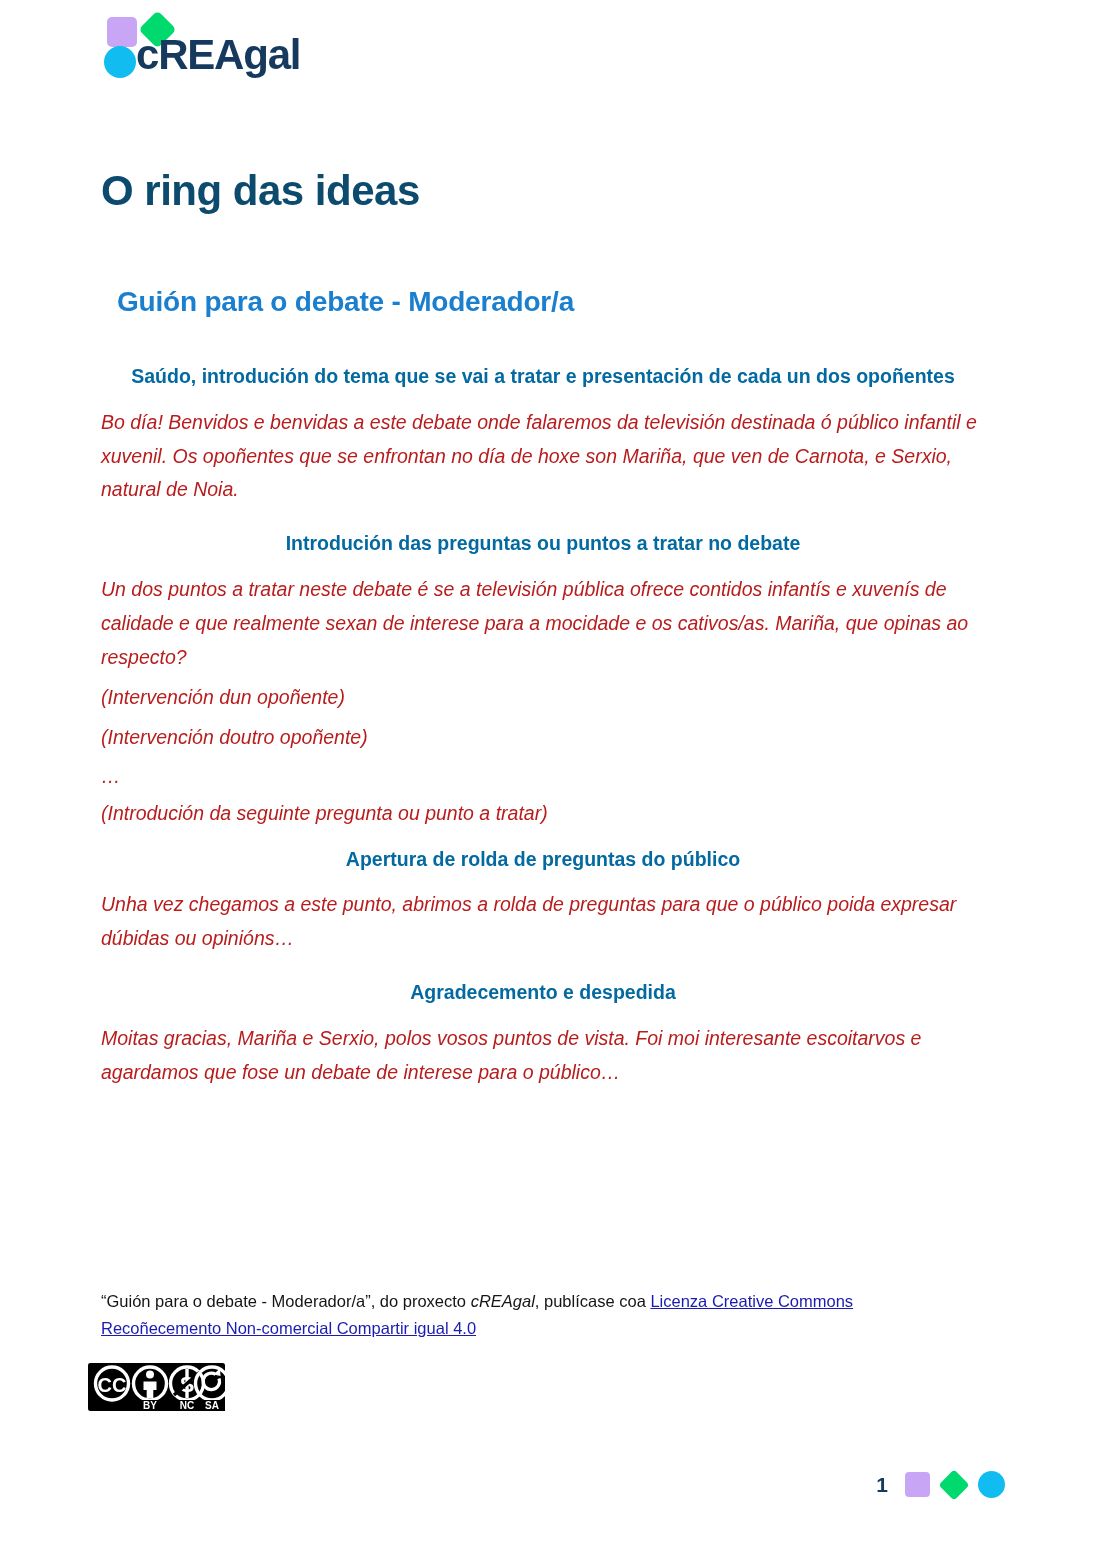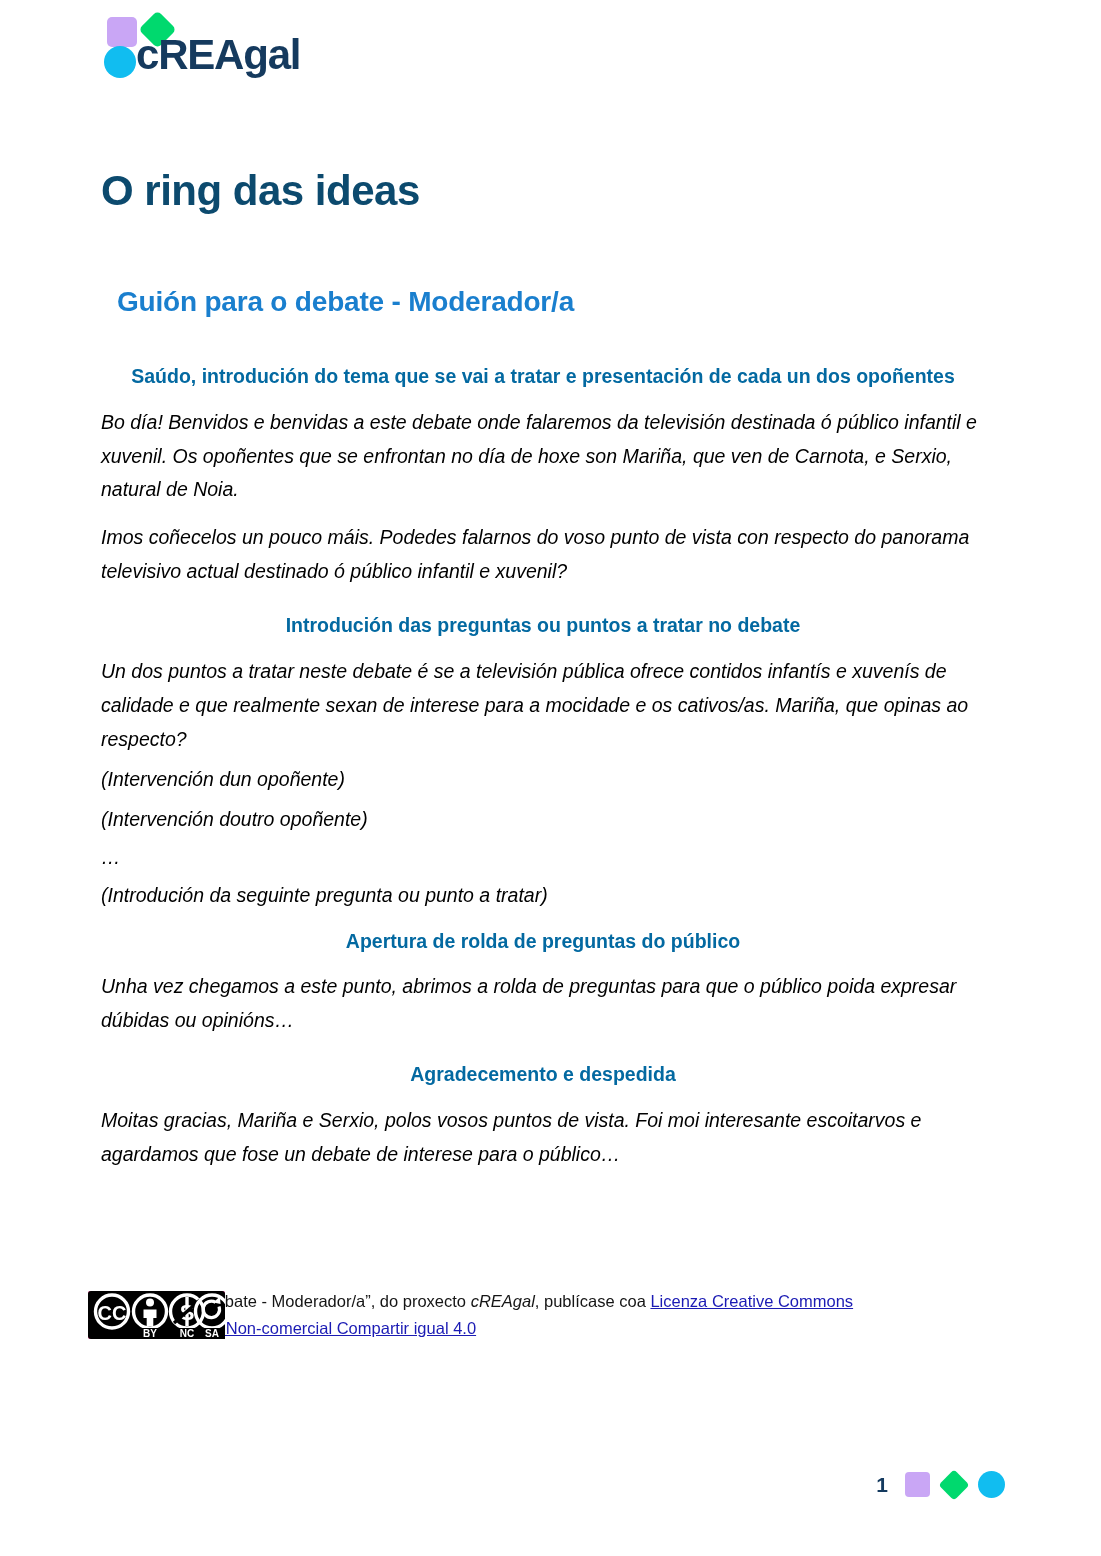--- a/index.html
+++ b/index.html
@@ -103,21 +103,21 @@
     font-size: 19.5px;
     font-weight: bold;
     color: #0369a1;
     line-height: 1.52;
     margin: 0 0 6px 0;
     text-align: center;
   }
   .p-italic {
     font-size: 19.5px;
     font-style: italic;
-    color: #000000;
+    color: #b91c1c;
     line-height: 1.74;
     margin: 0 0 6px 0;
   }
   .gap-lg { margin-top: 22px; }
   .gap-md { margin-top: 14px; }
   .gap-sm { margin-top: 4px; }
   .tight { line-height: 1.55; }
 
   
   .license {
@@ -133,21 +133,21 @@
   .license a,
   .license .lnk {
     color: #1b1bb4;
     text-decoration: underline;
   }
 
   
   .cc-badge {
     position: absolute;
     left: 88px;
-    top: 1291px;
+    top: 1363px;
     width: 137px;
     height: 48px;
     background: #ec4899;
     border-radius: 2px;
   }
 
   
   .footer {
     position: absolute;
     right: 96px;
@@ -191,21 +191,20 @@
     <div class="logo-word">cREAgal</div>
   </div>
 
   <h1 class="doc-title">O ring das ideas</h1>
   <h2 class="doc-subtitle">Guión para o debate - Moderador/a</h2>
 
   <div class="content">
 
     <p class="h-bold">Saúdo, introdución do tema que se vai a tratar e presentación de cada un dos opoñentes</p>
     <p class="p-italic gap-md">Bo día! Benvidos e benvidas a este debate onde falaremos da televisión destinada ó público infantil e xuvenil. Os opoñentes que se enfrontan no día de hoxe son Mariña, que ven de Carnota, e Serxio, natural de Noia.</p>
-    <p class="p-italic gap-md">Imos coñecelos un pouco máis. Podedes falarnos do voso punto de vista con respecto do panorama televisivo actual destinado ó público infantil e xuvenil?</p>
 
     <p class="h-bold gap-lg">Introdución das preguntas ou puntos a tratar no debate</p>
     <p class="p-italic gap-md">Un dos puntos a tratar neste debate é se a televisión pública ofrece contidos infantís e xuvenís de calidade e que realmente sexan de interese para a mocidade e os cativos/as. Mariña, que opinas ao respecto?</p>
     <p class="p-italic gap-sm">(Intervención dun opoñente)</p>
     <p class="p-italic gap-sm">(Intervención doutro opoñente)</p>
     <p class="p-italic gap-sm tight">…</p>
     <p class="p-italic gap-sm">(Introdución da seguinte pregunta ou punto a tratar)</p>
 
     <p class="h-bold gap-md">Apertura de rolda de preguntas do público</p>
     <p class="p-italic gap-md">Unha vez chegamos a este punto, abrimos a rolda de preguntas para que o público poida expresar dúbidas ou opinións…</p>

